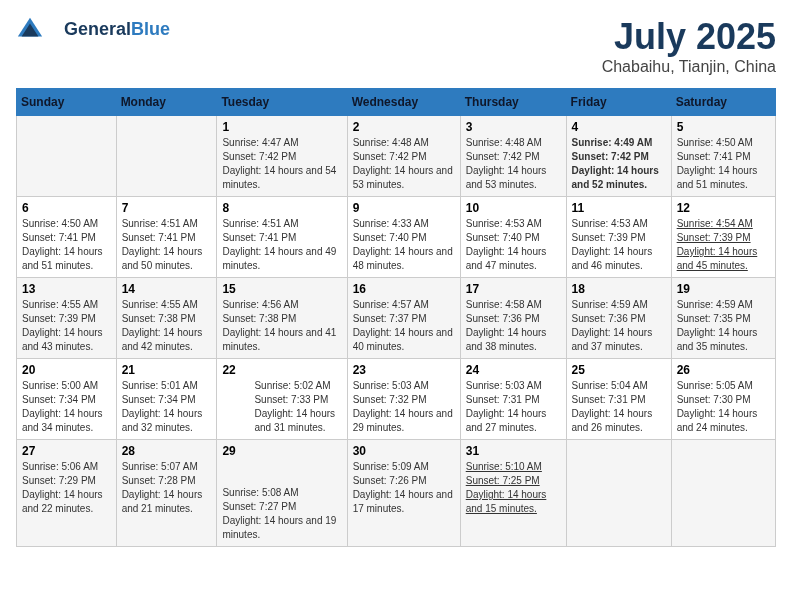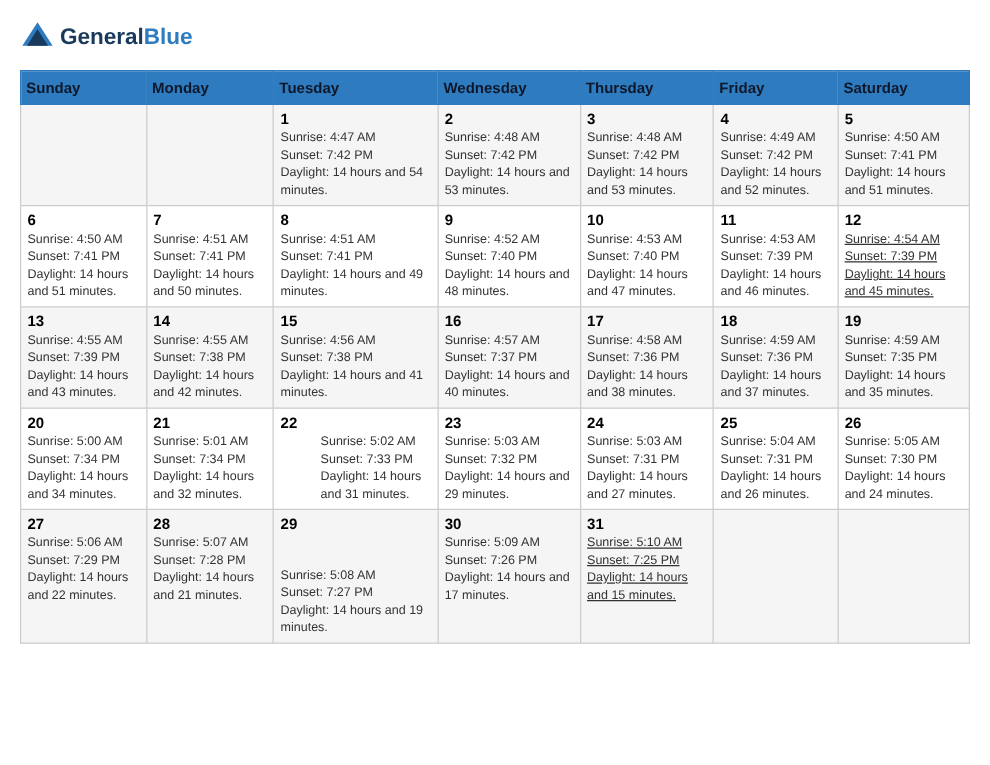--- a/index.html
+++ b/index.html
@@ -12,20 +12,21 @@
     }
     .header {
       display: flex;
       justify-content: space-between;
       align-items: flex-start;
       margin-bottom: 12px;
     }
     .logo {
       display: flex;
       align-items: center;
+      gap: 16px;
     }
     .logo-text {
       font-size: 18px;
       font-weight: bold;
       color: #1a3a5c;
       line-height: 1.2;
     }
     .logo-text span {
       color: #2e7bbf;
     }
@@ -95,20 +96,24 @@
 <div class="header">
   <div class="logo">
     <svg class="logo-icon" viewBox="0 0 30 30">
       <polygon points="15,2 28,22 2,22" fill="#2e7bbf"></polygon>
       <polygon points="15,8 24,22 6,22" fill="#1a3a5c"></polygon>
     </svg>
     <div class="logo-text">
       <div>General<span>Blue</span></div>
     </div>
   </div>
+  <div class="title-block">
+    <div class="month-title">July 2025</div>
+    <div class="subtitle">Chabaihu, Tianjin, China</div>
+  </div>
 </div>
 
 <table>
   <thead>
     <tr>
     <th>Sunday</th>
         <th>Monday</th>
         <th>Tuesday</th>
         <th>Wednesday</th>
         <th>Thursday</th>
@@ -133,21 +138,21 @@
 Daylight: 14 hours and 53 minutes.</div>
         </td>
         <td>
           <div class="day-number">3</div>
           <div class="day-info" style="white-space: pre-line;">Sunrise: 4:48 AM
 Sunset: 7:42 PM
 Daylight: 14 hours and 53 minutes.</div>
         </td>
         <td>
           <div class="day-number">4</div>
-          <div class="day-info" style="white-space: pre-line;">Sunrise: 4:49 AM
+          <div class="day-info" style="white-space: pre-line; font-weight: bold;">Sunrise: 4:49 AM
 Sunset: 7:42 PM
 Daylight: 14 hours and 52 minutes.</div>
         </td>
         <td>
           <div class="day-number">5</div>
           <div class="day-info" style="white-space: pre-line;">Sunrise: 4:50 AM
 Sunset: 7:41 PM
 Daylight: 14 hours and 51 minutes.</div>
         </td>
       </tr>
@@ -165,21 +170,21 @@
 Daylight: 14 hours and 50 minutes.</div>
         </td>
         <td>
           <div class="day-number">8</div>
           <div class="day-info" style="white-space: pre-line;">Sunrise: 4:51 AM
 Sunset: 7:41 PM
 Daylight: 14 hours and 49 minutes.</div>
         </td>
         <td>
           <div class="day-number">9</div>
-          <div class="day-info" style="white-space: pre-line;">Sunrise: 4:52 AM
+          <div class="day-info" style="white-space: pre-line;">Sunrise: 4:33 AM
 Sunset: 7:40 PM
 Daylight: 14 hours and 48 minutes.</div>
         </td>
         <td>
           <div class="day-number">10</div>
           <div class="day-info" style="white-space: pre-line;">Sunrise: 4:53 AM
 Sunset: 7:40 PM
 Daylight: 14 hours and 47 minutes.</div>
         </td>
         <td>

